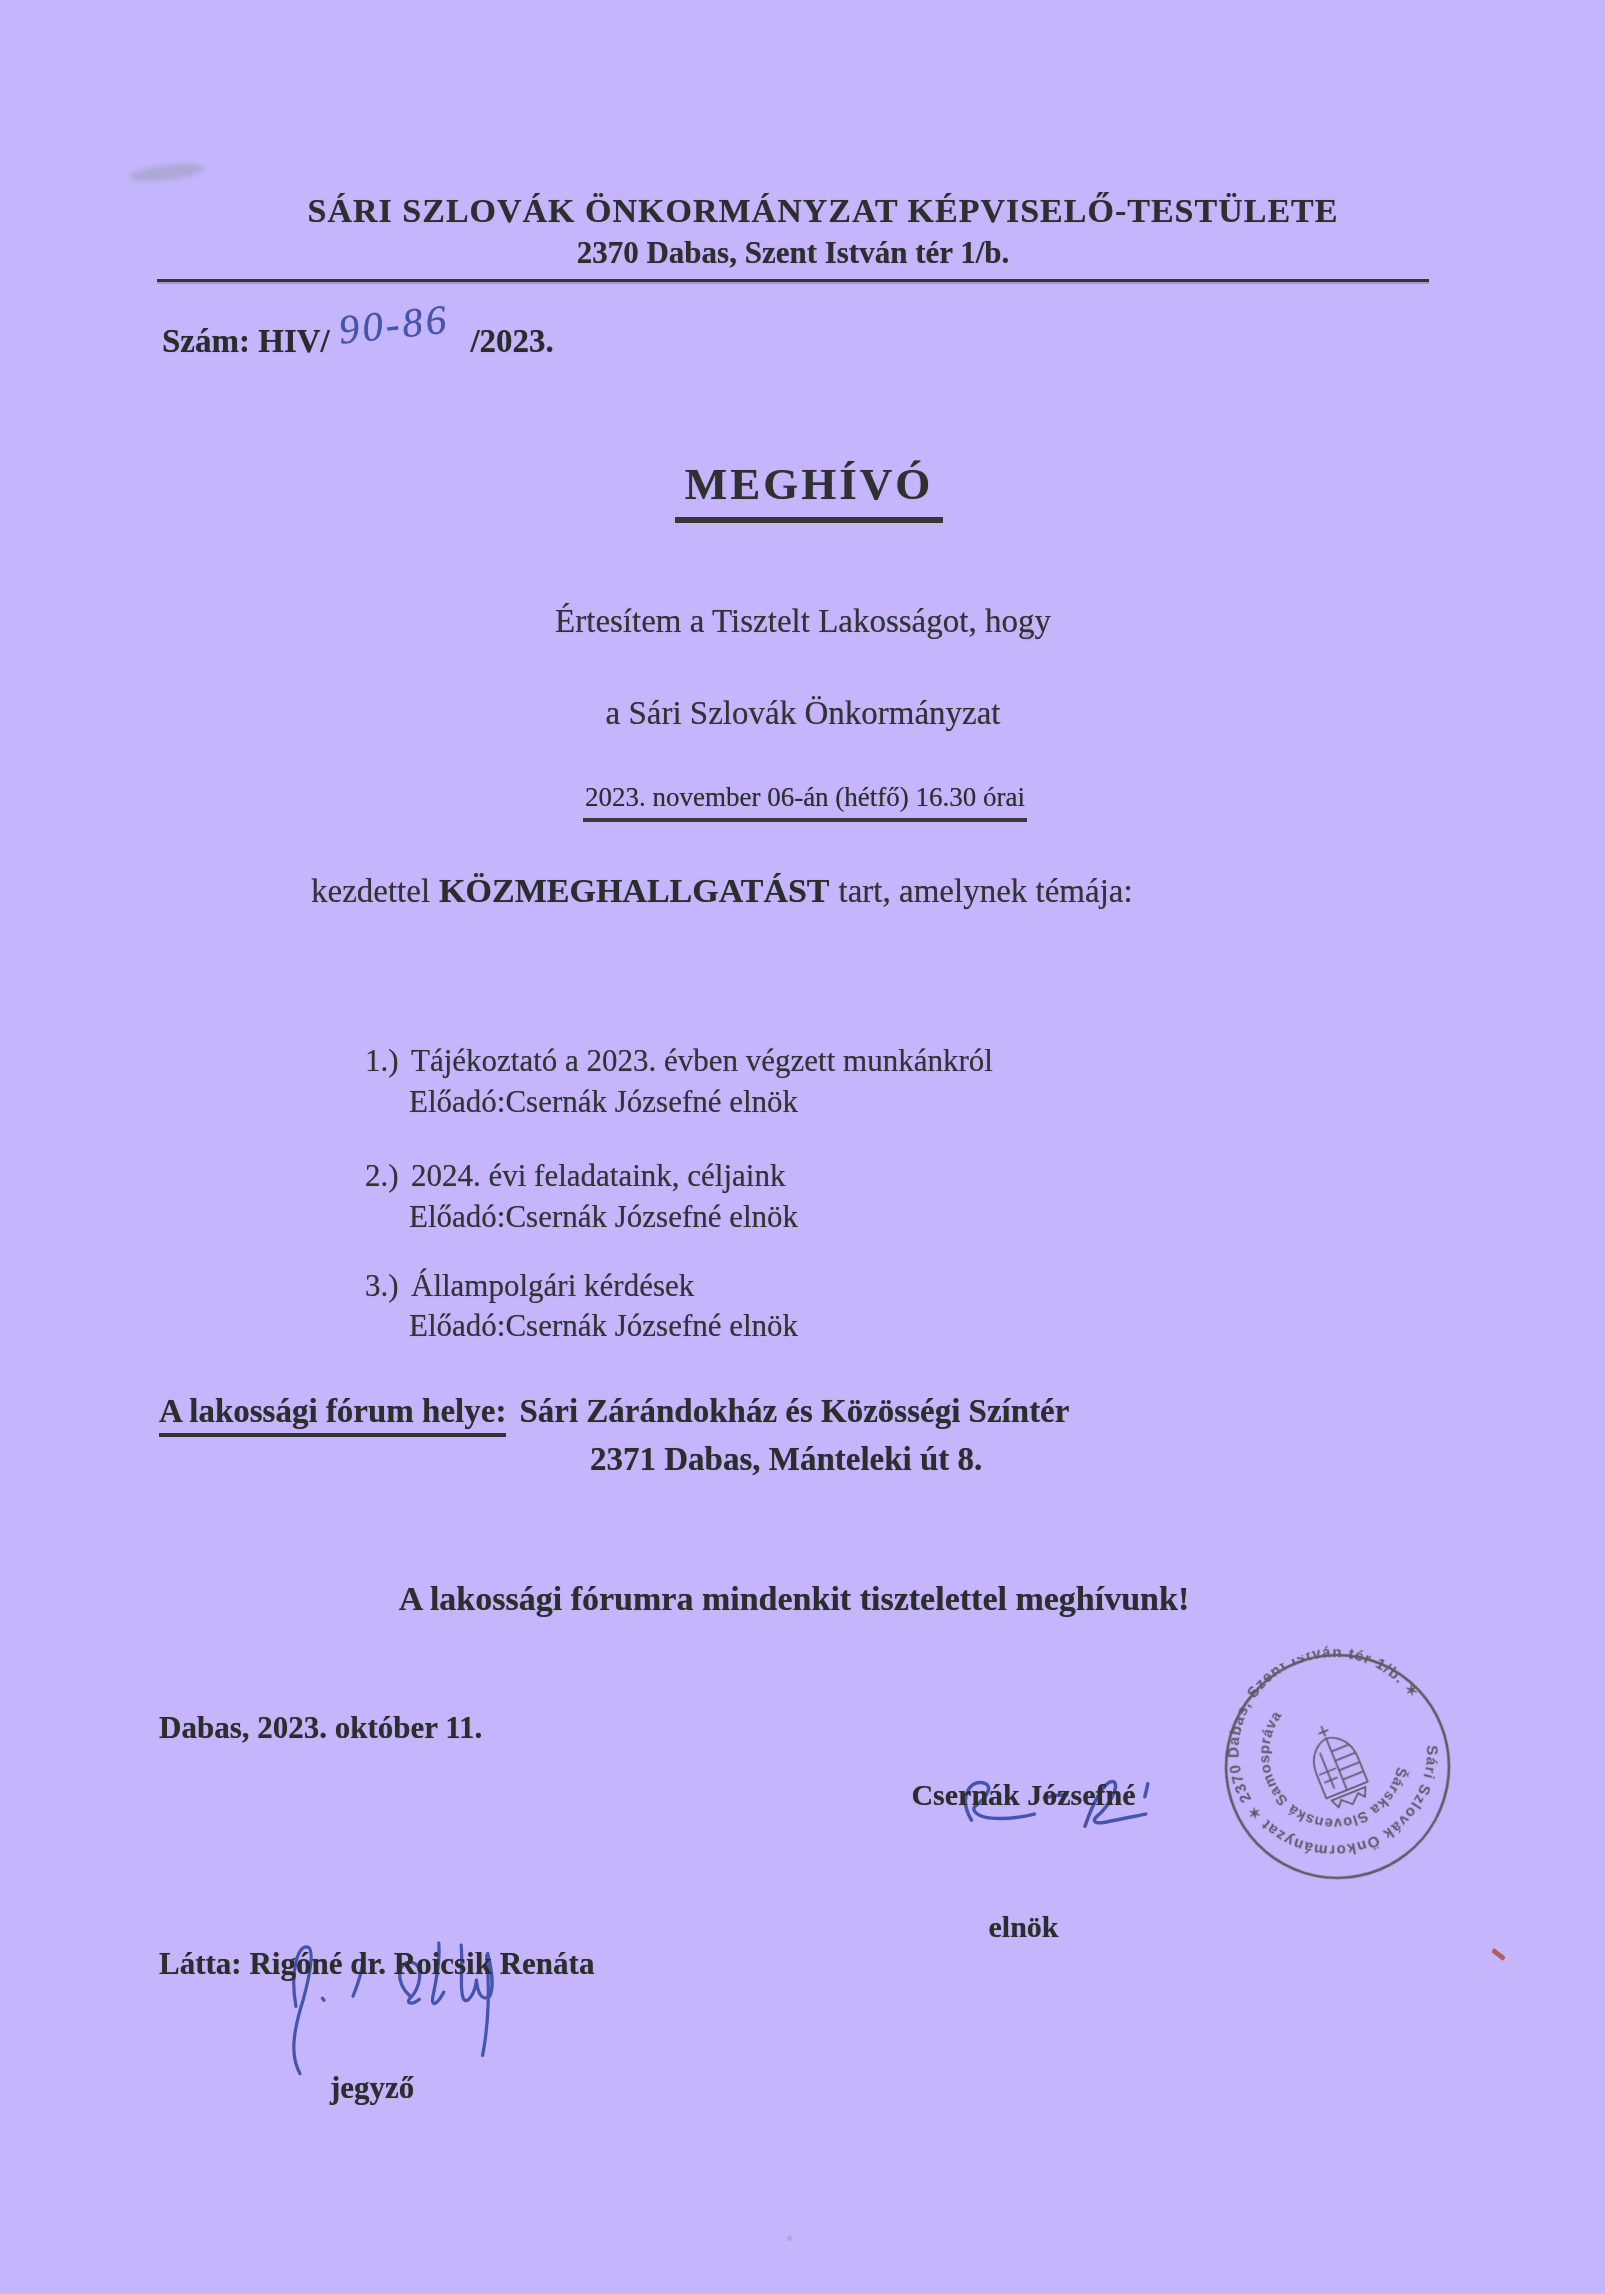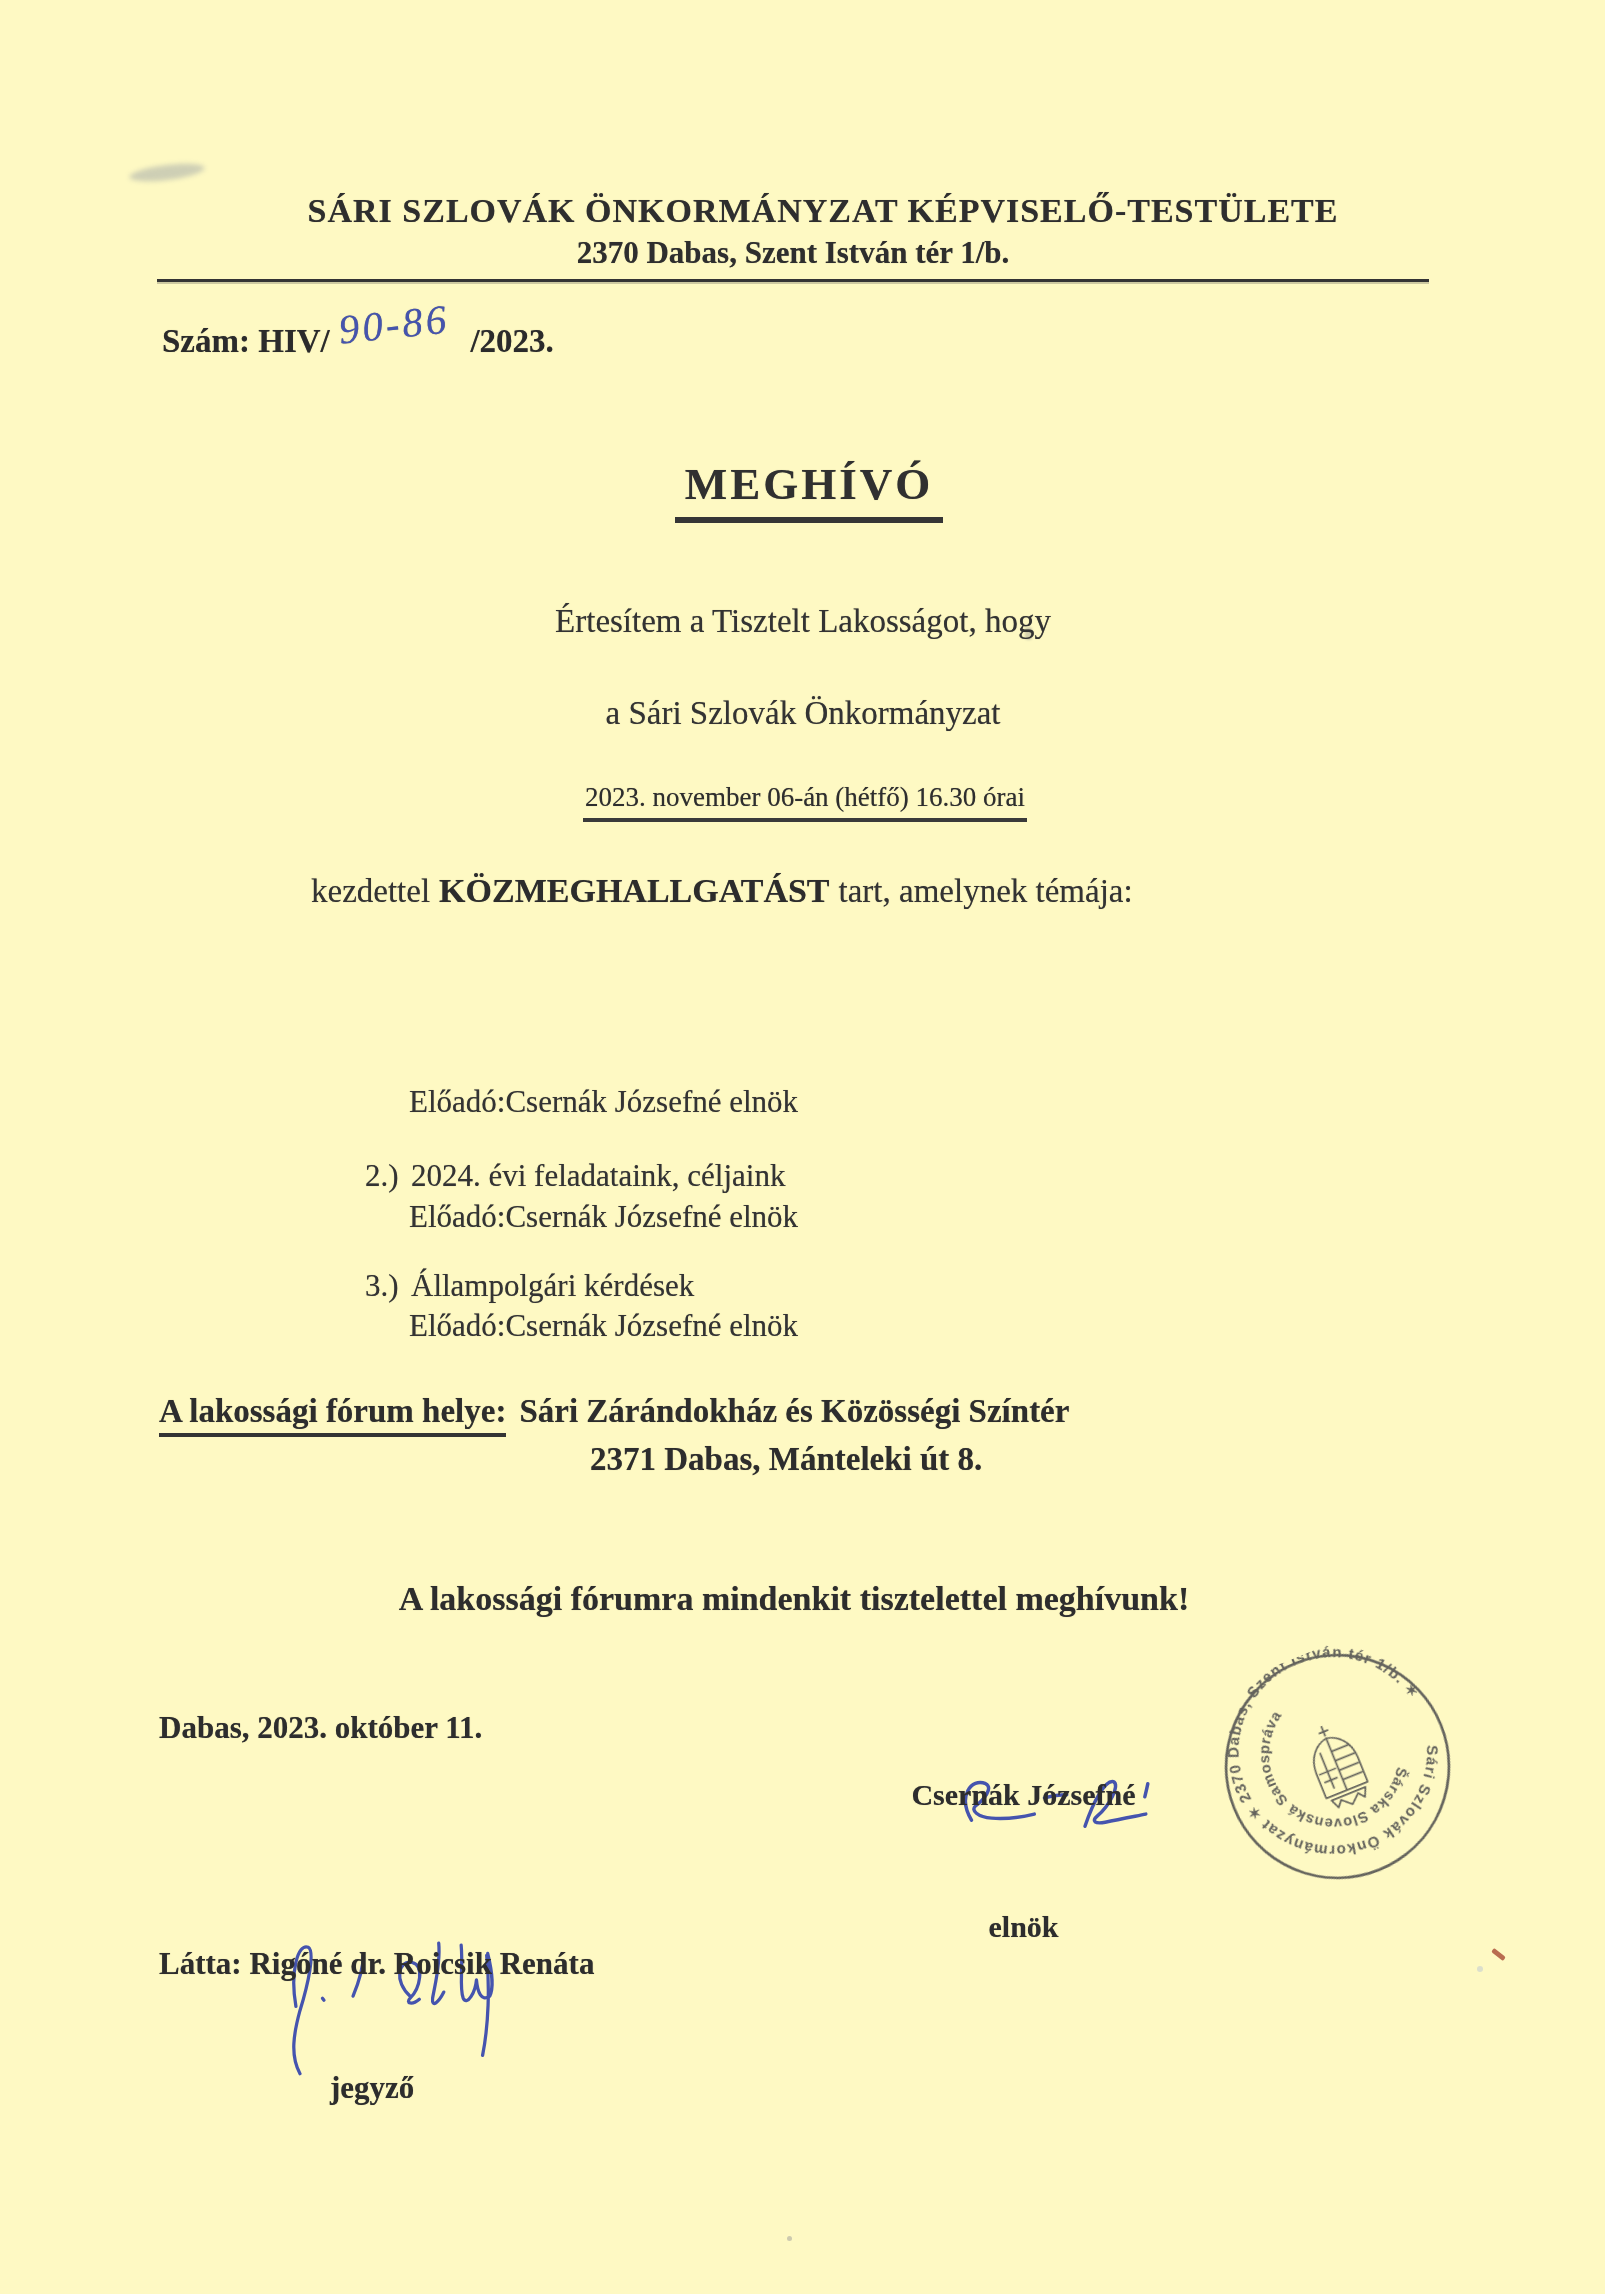--- a/index.html
+++ b/index.html
@@ -1,20 +1,20 @@
 <!DOCTYPE html>
 <html><head>
 <meta charset="utf-8">
 <style>
   html,body{margin:0;padding:0;background:#e8e8e8;}
   .page{
     position:relative;
     width:1606px;height:2294px;
     margin:0 auto;
-    background:#fef9c3;
+    background:#c4b5fd;
     overflow:hidden;
     font-family:"Liberation Serif", serif;
     color:#2b2b2b;
   }
   .abs{position:absolute;}
   .ctr{left:0;right:0;text-align:center;}
   .soft{text-shadow:0 0 0.7px rgba(45,45,45,0.55);}
 
   .org-line1{top:192px;font-size:34px;font-weight:bold;letter-spacing:1px;color:#2e2e2e;left:40px;right:0;text-align:center;}
   .org-line2{top:235px;font-size:31px;font-weight:bold;left:-20px;right:0;text-align:center;color:#2e2e2e;}
@@ -118,20 +118,23 @@
   <div class="abs ctr intro1 soft">Értesítem a Tisztelt Lakosságot, hogy</div>
 
   <div class="abs date-line">
     <span class="soft">2023. november 06-án (hétfő) 16.30 órai</span>
   </div>
 
   <div class="abs kezdettel soft">
     <span>kezdettel</span><b>KÖZMEGHALLGATÁST</b><span>tart, amelynek témája:</span>
   </div>
 
+  <div class="abs agenda-item ag1 soft">
+    <span class="agenda-num">1.)</span><span>Tájékoztató a  2023. évben végzett munkánkról</span>
+  </div>
   <div class="abs agenda-presenter ag1p soft">Előadó:Csernák Józsefné elnök</div>
 
   <div class="abs agenda-item ag2 soft">
     <span class="agenda-num">2.)</span><span>2024. évi feladataink, céljaink</span>
   </div>
   <div class="abs agenda-presenter ag2p soft">Előadó:Csernák Józsefné elnök</div>
 
   <div class="abs agenda-item ag3 soft">
     <span class="agenda-num">3.)</span><span>Állampolgári kérdések</span>
   </div>

